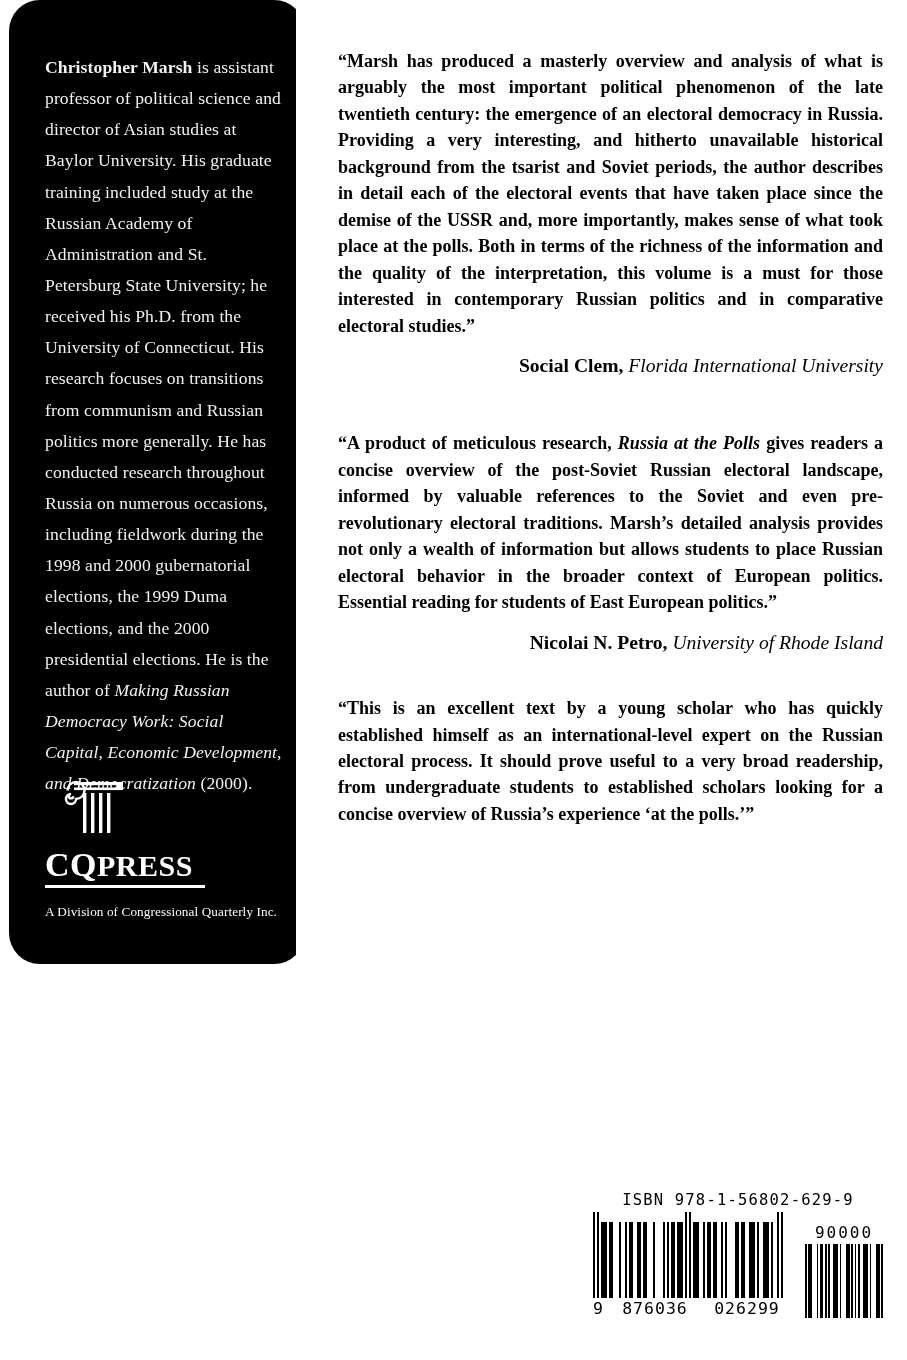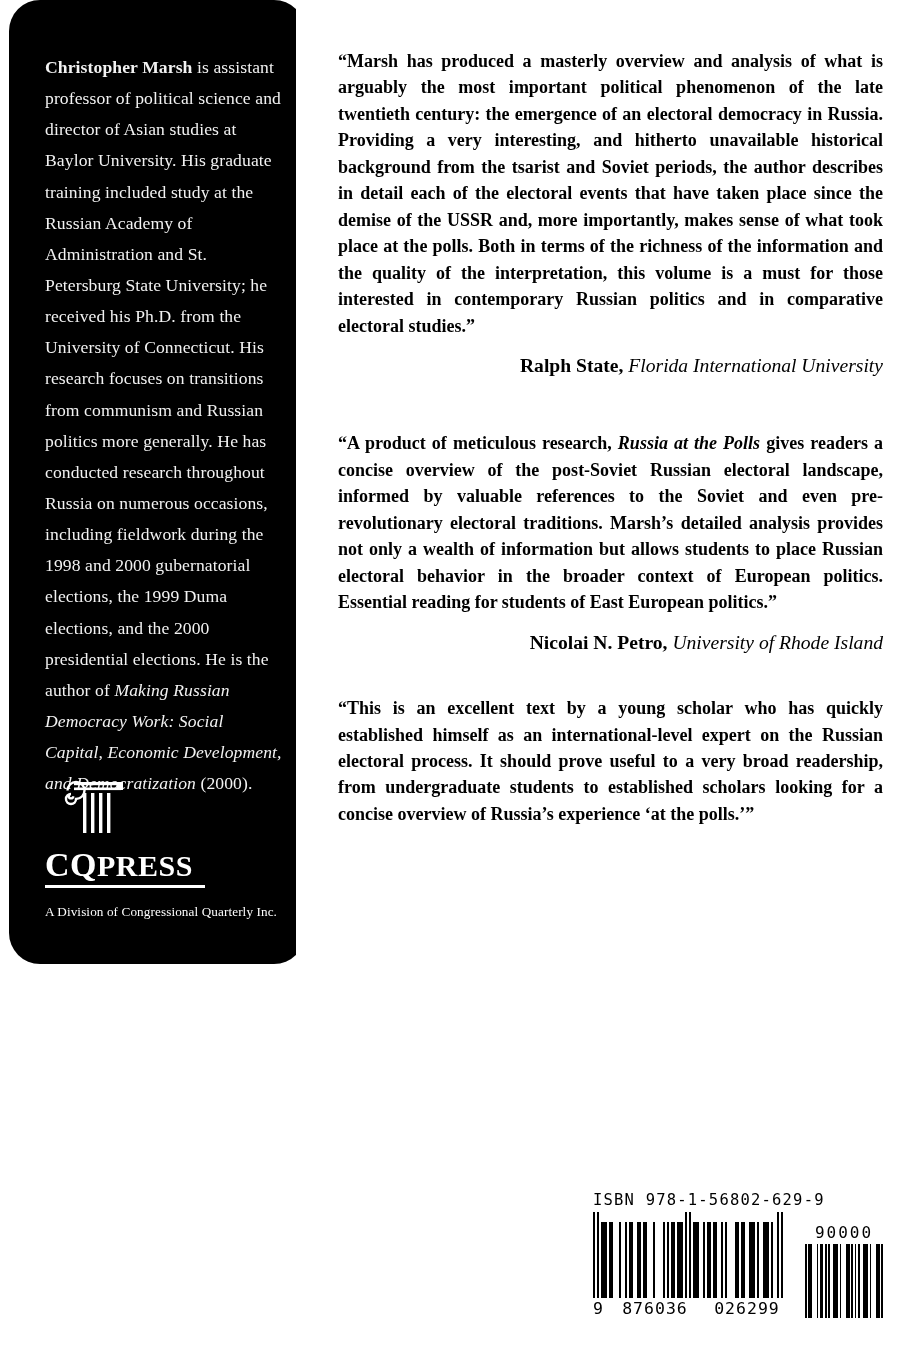--- a/index.html
+++ b/index.html
@@ -162,20 +162,21 @@
     right: 24px;
     bottom: 42px;
     width: 290px;
     background: #ffffff;
   }
 
   .isbn-line {
     font-family: "DejaVu Sans Mono", "Liberation Mono", monospace;
     font-size: 15.5px;
     letter-spacing: 1.2px;
+    text-align: center;
     margin-bottom: 3px;
     white-space: nowrap;
   }
 
   .barcode-row {
     display: flex;
     align-items: flex-end;
     gap: 12px;
   }
 
@@ -244,21 +245,21 @@
       <div class="publisher-tagline">A Division of Congressional Quarterly Inc.</div>
     </div>
   </div>
 
   <div class="right-area">
 
     <div class="blurbs">
 
       <div class="blurb" id="blurb-0">
         <p class="blurb-body"><span>“Marsh has produced a masterly overview and analysis of what is arguably the most important political phenomenon of the late twentieth century: the emergence of an electoral democracy in Russia. Providing a very interesting, and hitherto unavailable historical background from the tsarist and Soviet periods, the author describes in detail each of the electoral events that have taken place since the demise of the USSR and, more importantly, makes sense of what took place at the polls. Both in terms of the richness of the information and the quality of the interpretation, this volume is a must for those interested in contemporary Russian politics and in comparative electoral studies.”</span><span class="book-title"></span><span></span></p>
-        <div class="attribution"><span class="person">Ralph State,</span>
+        <div class="attribution"><span class="person">Social Clem,</span>
           <span class="affiliation">Florida International University</span></div>
       </div>
 
       <div class="blurb" id="blurb-1">
         <p class="blurb-body"><span>“A product of meticulous research, </span><span class="book-title">Russia at the Polls</span><span> gives readers a concise overview of the post-Soviet Russian electoral landscape, informed by valuable references to the Soviet and even pre-revolutionary electoral traditions. Marsh’s detailed analysis provides not only a wealth of information but allows students to place Russian electoral behavior in the broader context of European politics. Essential reading for students of East European politics.”</span></p>
         <div class="attribution"><span class="person">Nicolai N. Petro,</span>
           <span class="affiliation">University of Rhode Island</span></div>
       </div>
 
       <div class="blurb" id="blurb-2">

